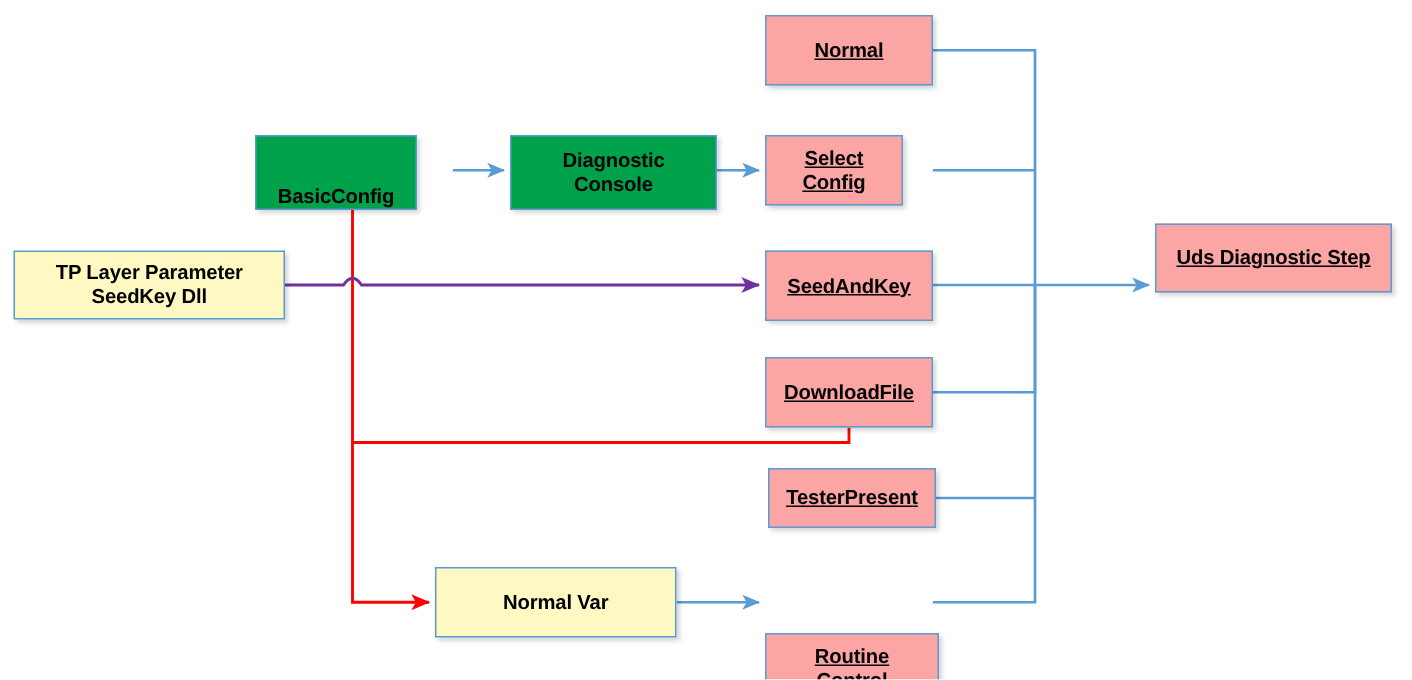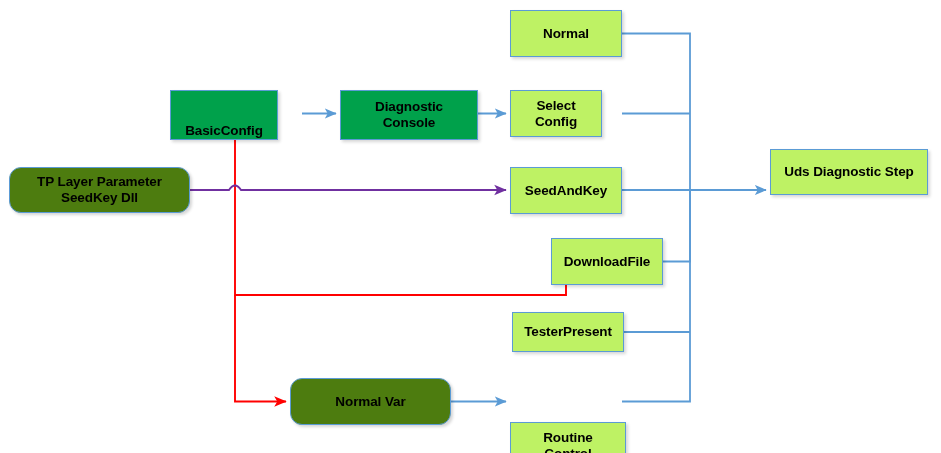--- a/index.html
+++ b/index.html
@@ -40,22 +40,22 @@
     box-shadow: 2px 2px 3px rgba(0,0,0,0.16);
     letter-spacing: -0.1px;
     z-index: 2;
   }
   .node-label {
     display: block;
     white-space: pre-line;
     padding: 0 4px;
   }
   .fill-green  { background: #00A14B; }
-  .fill-cyan   { background: #4d7c0f; border-radius: 12px; }
-  .fill-amber  { background: #bef264; }
+  .fill-cyan   { background: #fef9c3; }
+  .fill-amber  { background: #fca5a5; text-decoration: underline; }
 </style>
 </head>
 <body>
 
 <div id="diagram-canvas">
 
   <svg id="connector-layer" width="941" height="453" viewBox="0 0 941 453">
     <defs>
       <marker id="arrow-blue" markerWidth="7" markerHeight="7" refX="6.2" refY="3" orient="auto" markerUnits="strokeWidth">
         <path d="M0,0.2 L6.6,3 L0,5.8 L1.6,3 Z" fill="#5B9BD5"></path>
@@ -135,21 +135,21 @@
   </div>
 
   <div class="node fill-amber" style="left:510px; top:167px; width:112px; height:47px;">
     <span class="node-label">SeedAndKey</span>
   </div>
 
   <div class="node fill-amber" style="left:770px; top:149px; width:158px; height:46px;justify-content:center;">
     <span class="node-label">Uds Diagnostic Step</span>
   </div>
 
-  <div class="node fill-amber" style="left:510px; top:238px; width:112px; height:47px;margin-left:41px;">
+  <div class="node fill-amber" style="left:510px; top:238px; width:112px; height:47px;">
     <span class="node-label">DownloadFile</span>
   </div>
 
   <div class="node fill-amber" style="left:512px; top:312px; width:112px; height:40px;">
     <span class="node-label">TesterPresent</span>
   </div>
 
   <div class="node fill-cyan" style="left:290px; top:378px; width:161px; height:47px;">
     <span class="node-label">Normal Var</span>
   </div>

